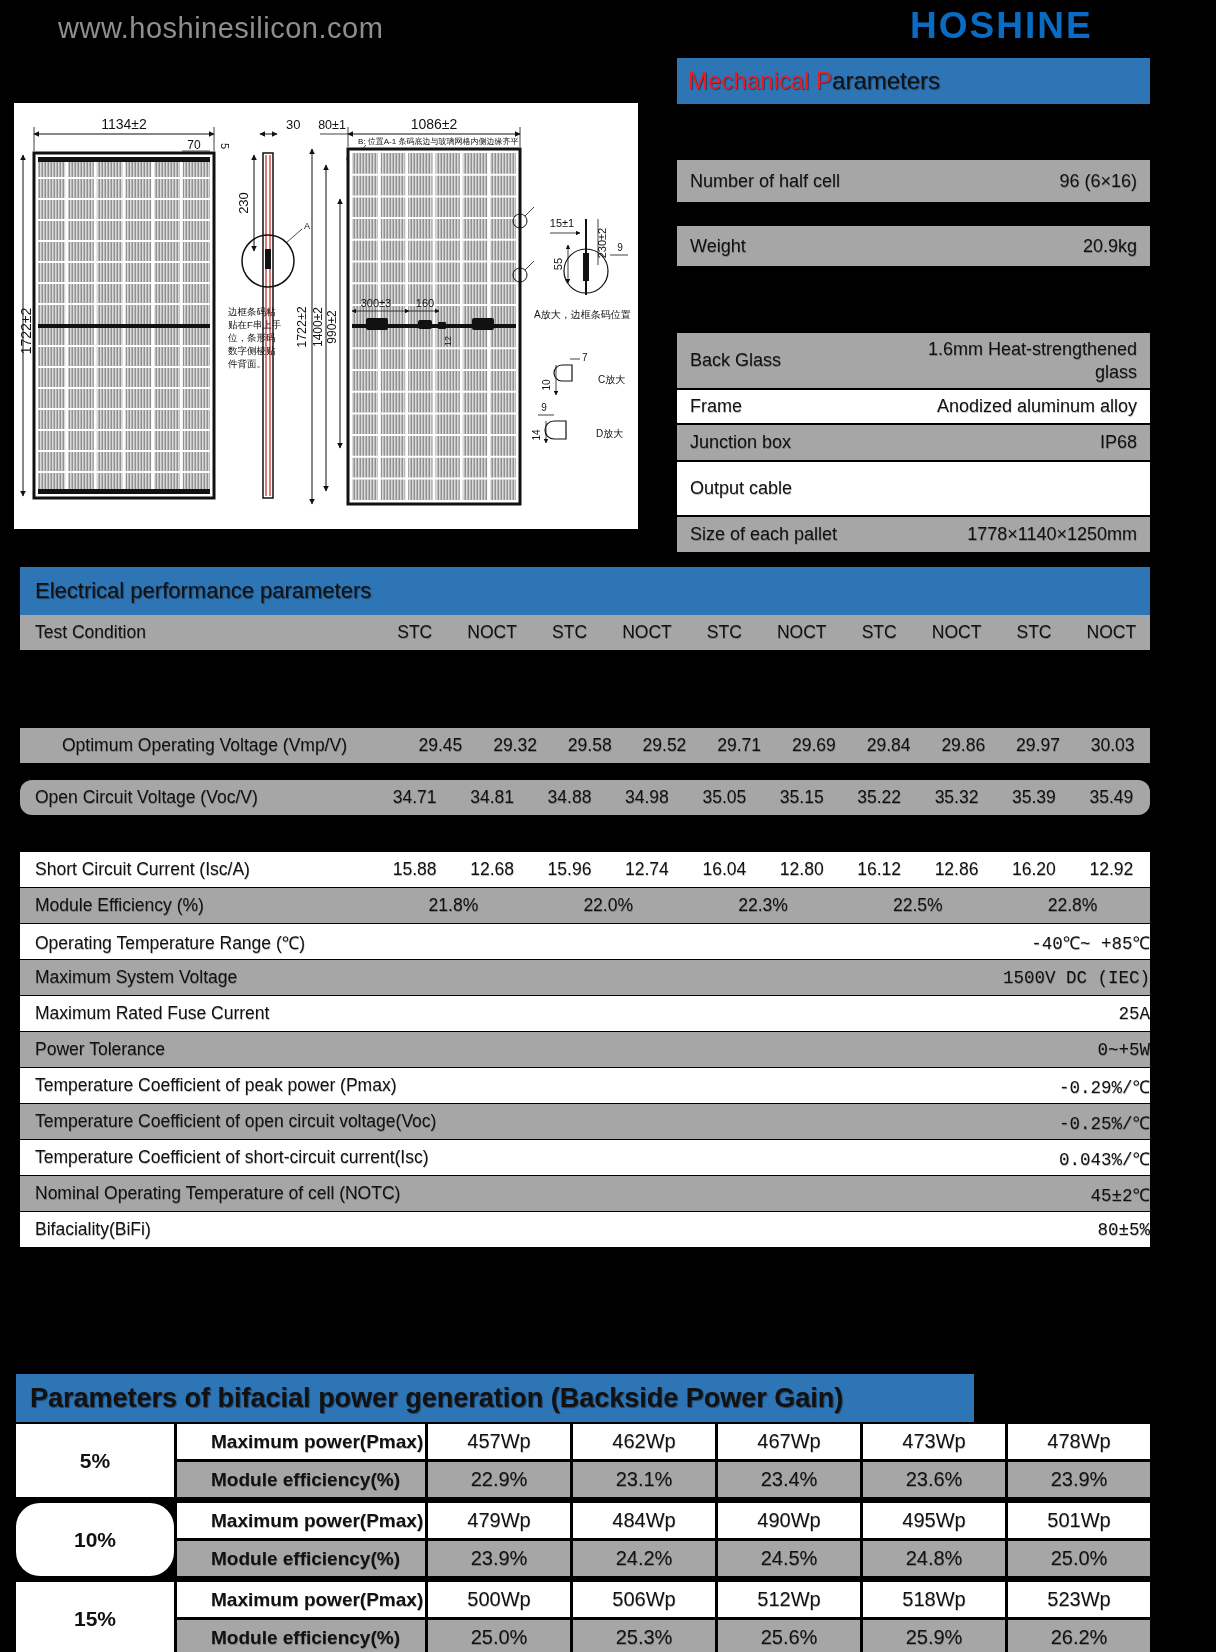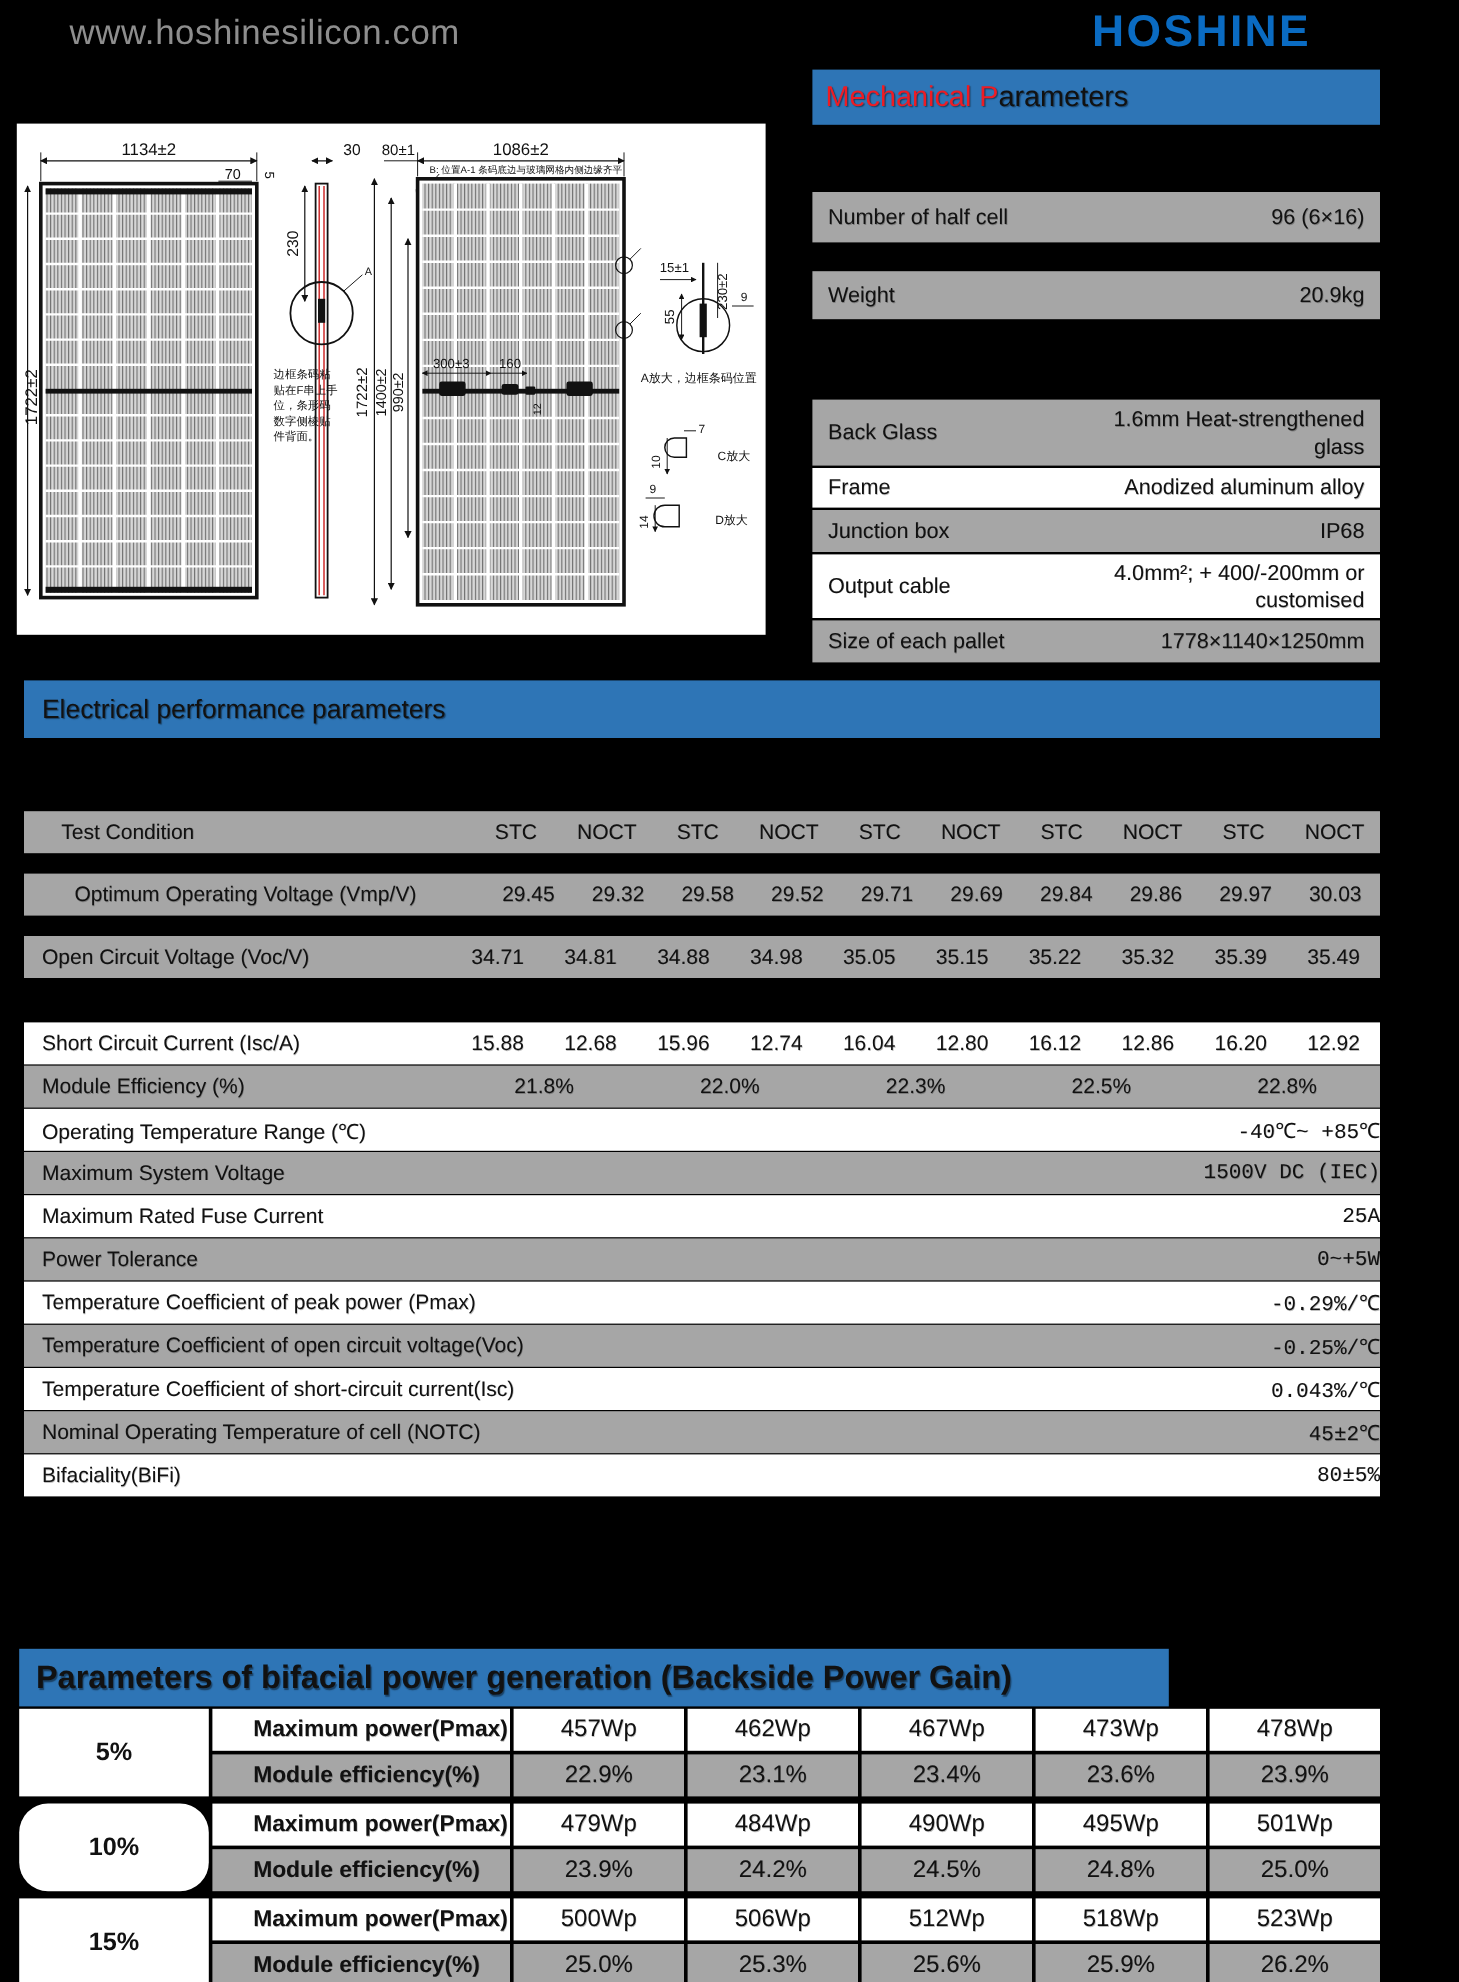--- a/index.html
+++ b/index.html
@@ -81,22 +81,20 @@
 <div class="mrow ws m3">
   <span>Frame</span>
   <span class="mval">Anodized aluminum alloy</span>
 </div>
 <div class="mrow gs m4">
   <span>Junction box</span>
   <span class="mval">IP68</span>
 </div>
 <div class="mrow ws m5">
   <span>Output cable</span>
-  <span class="mval">4.0mm²; + 400/-200mm or
-customised</span>
 </div>
 <div class="mrow gs m6">
   <span>Size of each pallet</span>
   <span class="mval">1778×1140×1250mm</span>
 </div>
 
 <div class="drawing">
 <svg viewBox="0 0 624 426" width="624" height="426">
   <defs>
     <pattern id="hatch" width="3" height="5" patternUnits="userSpaceOnUse">
@@ -258,21 +256,21 @@
     <text x="530" y="308" text-anchor="middle" font-size="10">9</text>
     <line x1="532" y1="318" x2="532" y2="340" stroke="#111" stroke-width=".8" marker-end="url(#arr)"></line>
     <text x="526" y="332" text-anchor="middle" font-size="10" transform="rotate(-90 526 332)">14</text>
     <text x="582" y="334" font-size="10">D放大</text>
   </g>
 </svg>
 </div>
 
 <div class="bar bar-elec">Electrical performance parameters</div>
 <div id="etable">
-    <div class="erow gs" style="top: 676px; padding-left: 16px;">
+    <div class="erow gs" style="top: 615px;">
       <span class="lbl">Test Condition</span>
       <div class="cells">
         <span class="cell">STC</span>
         <span class="cell">NOCT</span>
         <span class="cell">STC</span>
         <span class="cell">NOCT</span>
         <span class="cell">STC</span>
         <span class="cell">NOCT</span>
         <span class="cell">STC</span>
         <span class="cell">NOCT</span>
@@ -288,21 +286,21 @@
         <span class="cell">29.58</span>
         <span class="cell">29.52</span>
         <span class="cell">29.71</span>
         <span class="cell">29.69</span>
         <span class="cell">29.84</span>
         <span class="cell">29.86</span>
         <span class="cell">29.97</span>
         <span class="cell">30.03</span>
       </div>
     </div>
-    <div class="erow gs" style="top: 780px;">
+    <div class="erow gs" style="top: 780px; border-radius: 12px;">
       <span class="lbl">Open Circuit Voltage  (Voc/V)</span>
       <div class="cells">
         <span class="cell">34.71</span>
         <span class="cell">34.81</span>
         <span class="cell">34.88</span>
         <span class="cell">34.98</span>
         <span class="cell">35.05</span>
         <span class="cell">35.15</span>
         <span class="cell">35.22</span>
         <span class="cell">35.32</span>

